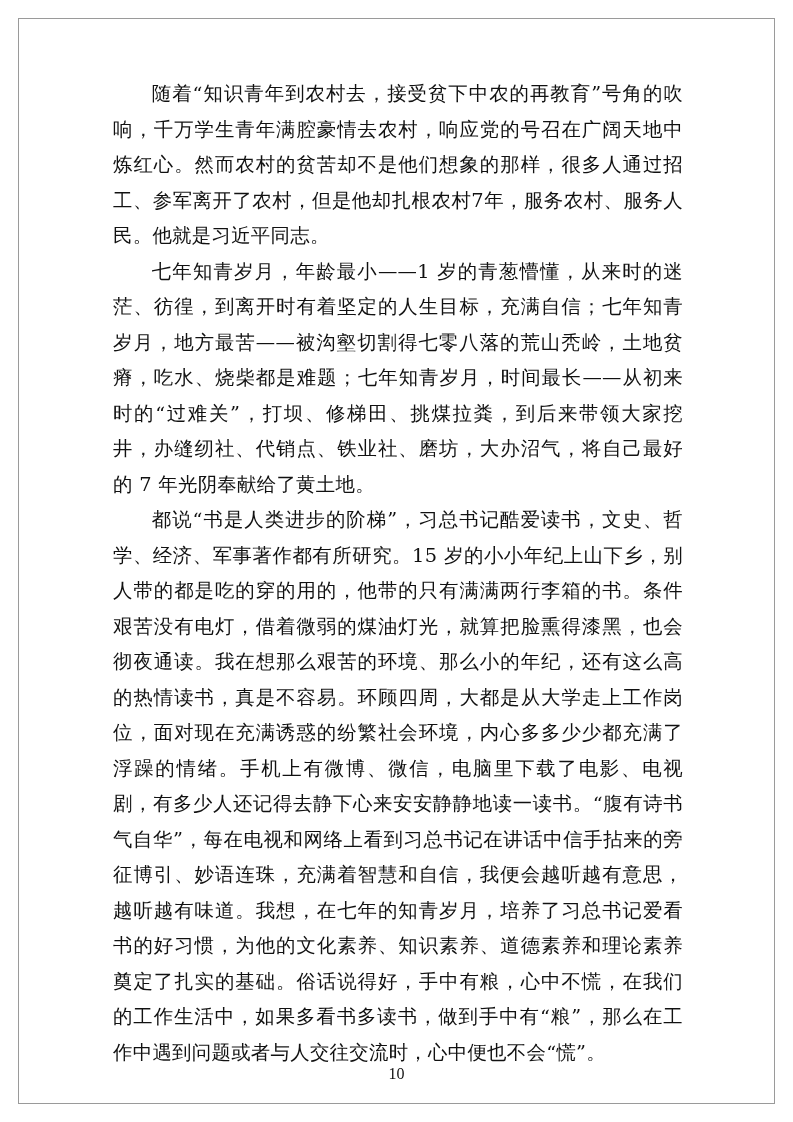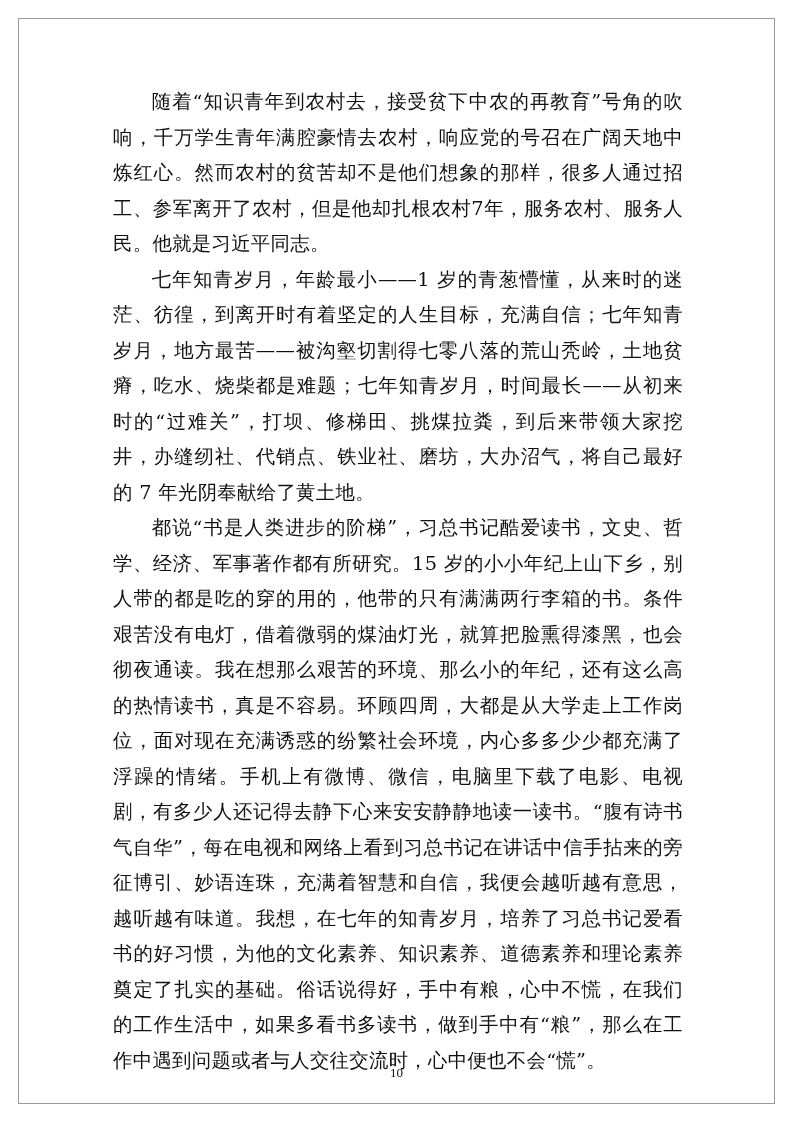--- a/index.html
+++ b/index.html
@@ -24,42 +24,42 @@
     left: 18px;
     top: 18px;
     right: 18px;
     bottom: 18px;
     border: 1px solid #9a9a9a;
     pointer-events: none;
   }
   .content {
     position: absolute;
     left: 113px;
-    top: 84px;
+    top: 76px;
     width: 570px;
   }
   .para {
     font-family: "DejaVu Serif", "Liberation Serif", serif;
     font-size: 19.4px;
     line-height: 35.5px;
     color: #111111;
     text-align: justify;
     text-justify: inter-ideograph;
     text-indent: 2em;
     margin: 0 0 0 0;
     letter-spacing: 0.3px;
   }
   .page-number {
     position: absolute;
     left: 0;
     right: 0;
     top: 1065px;
     text-align: center;
     font-family: "Liberation Serif", "DejaVu Serif", serif;
-    font-size: 13px;
+    font-size: 16px;
     color: #111111;
   }
 </style>
 </head>
 <body>
 
 <div class="page">
   <div class="page-border"></div>
 
   <div class="content">

